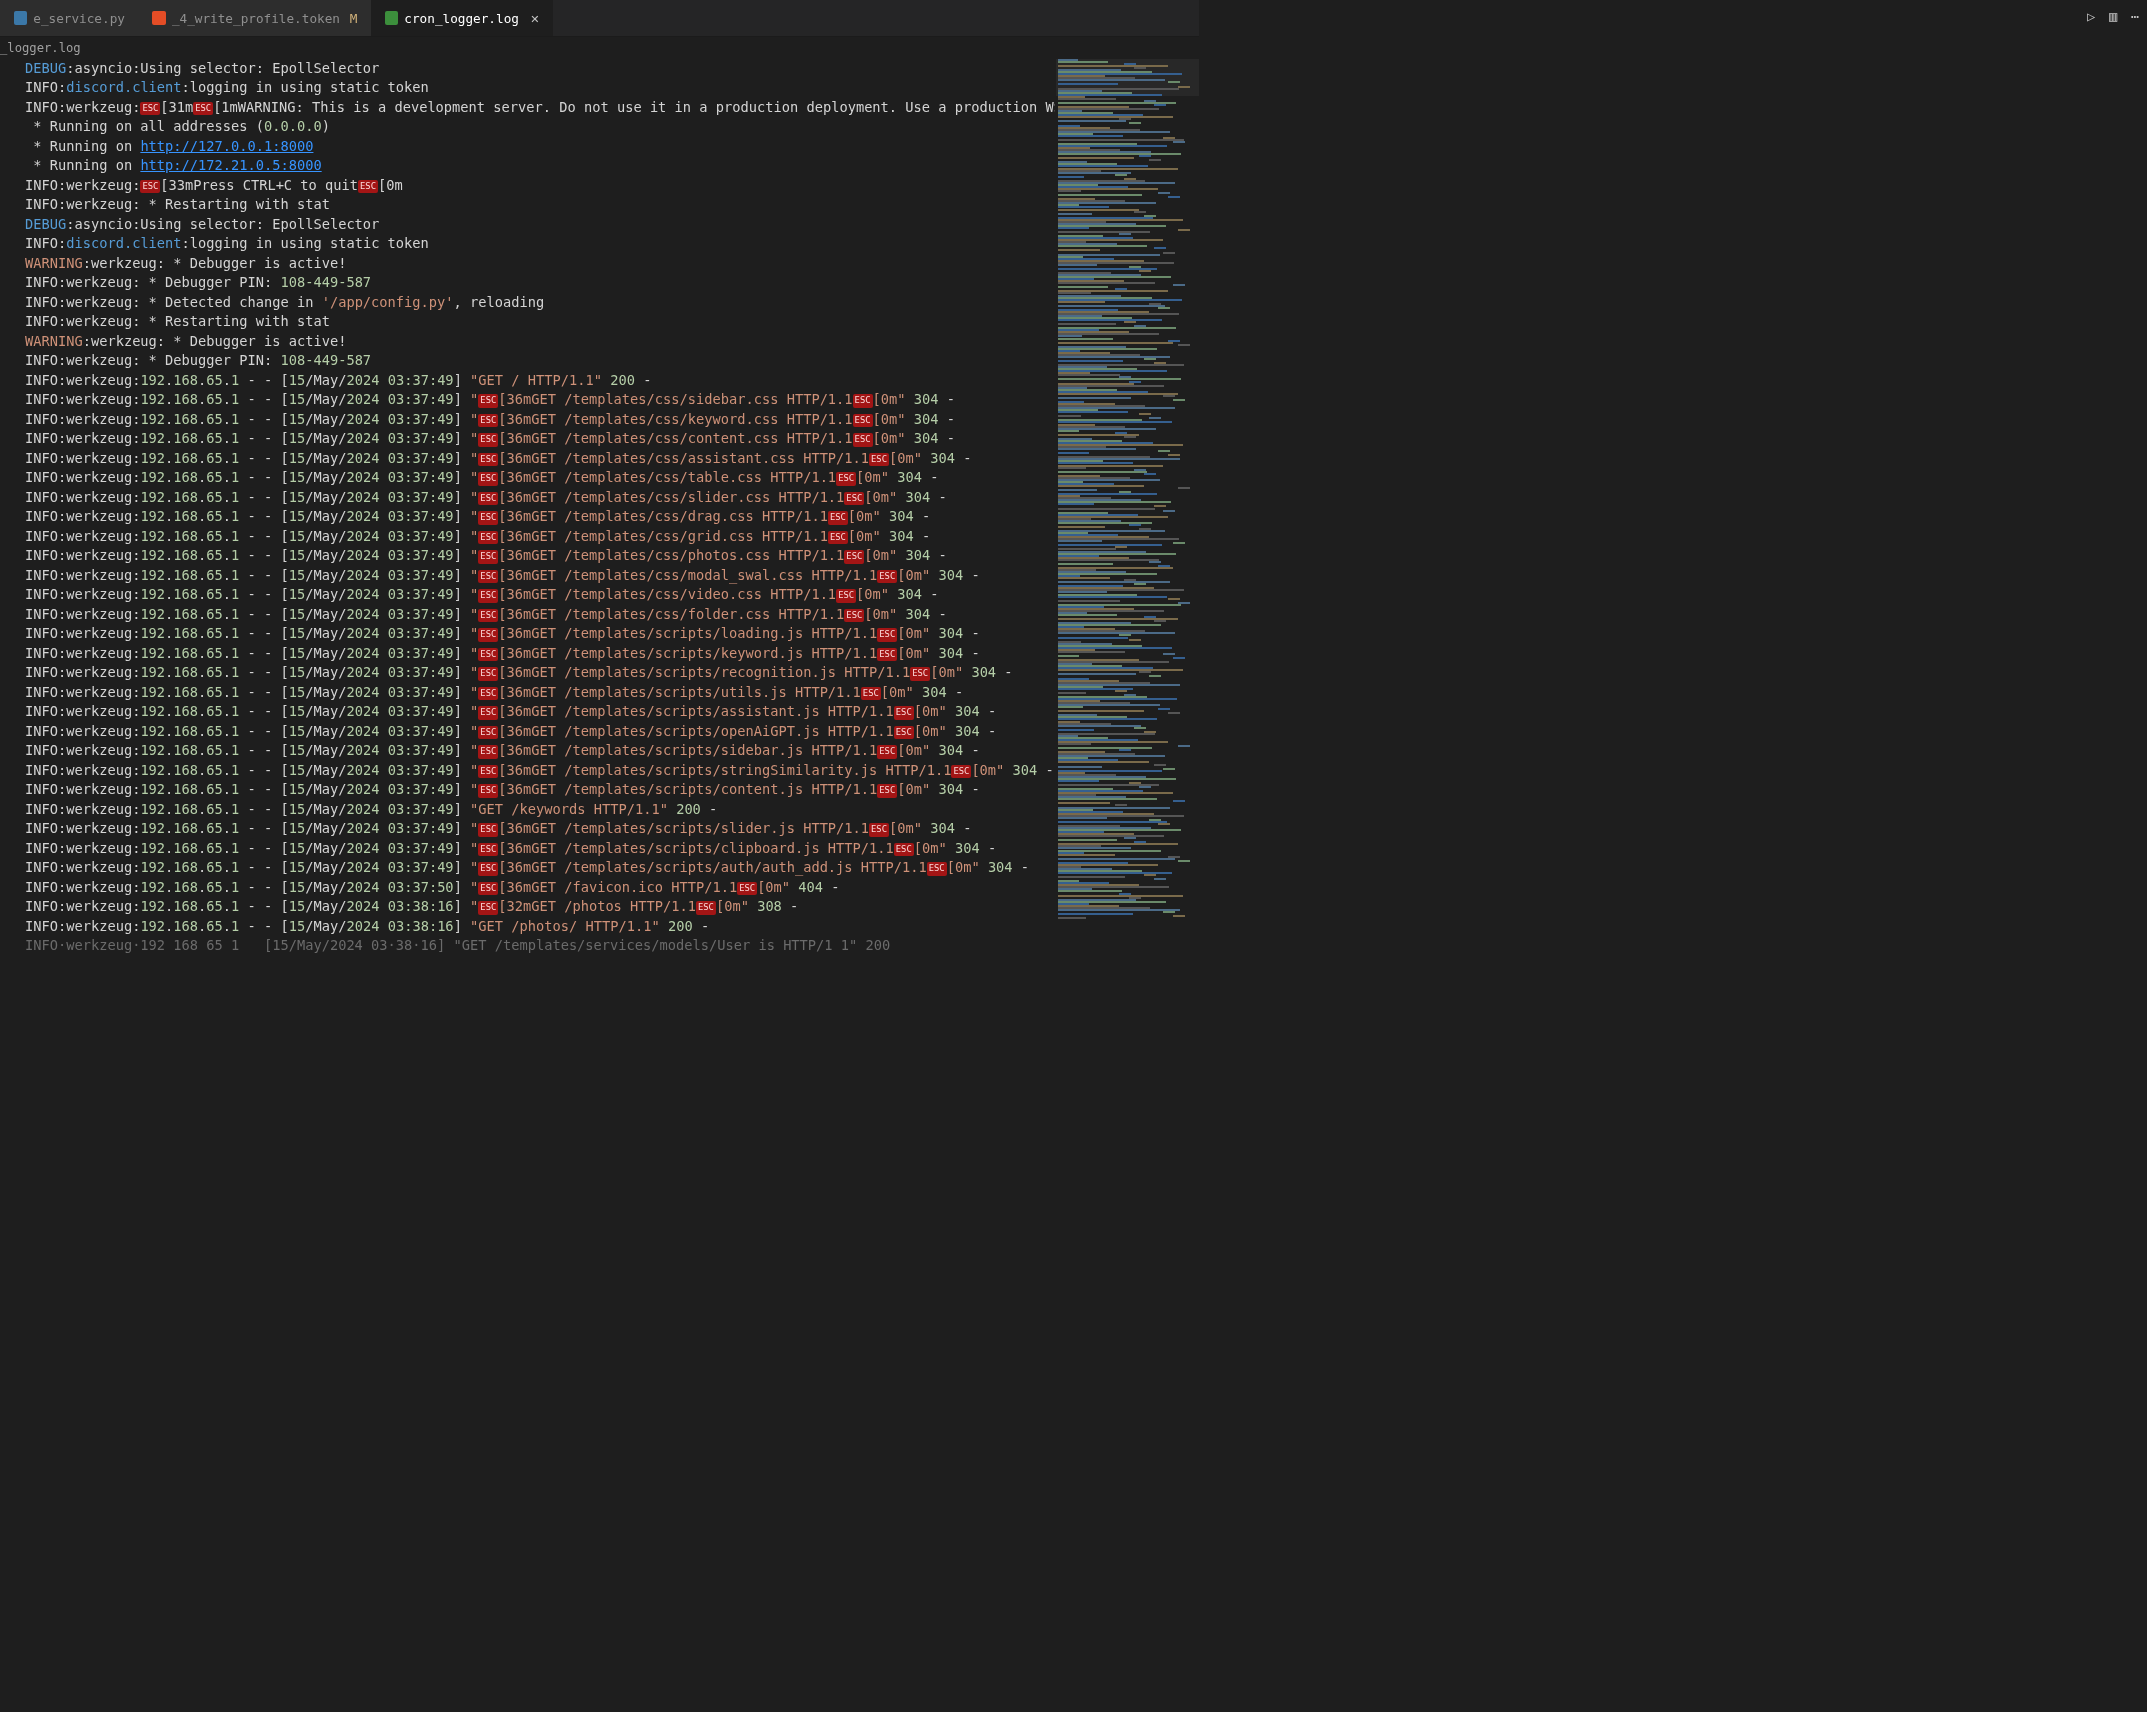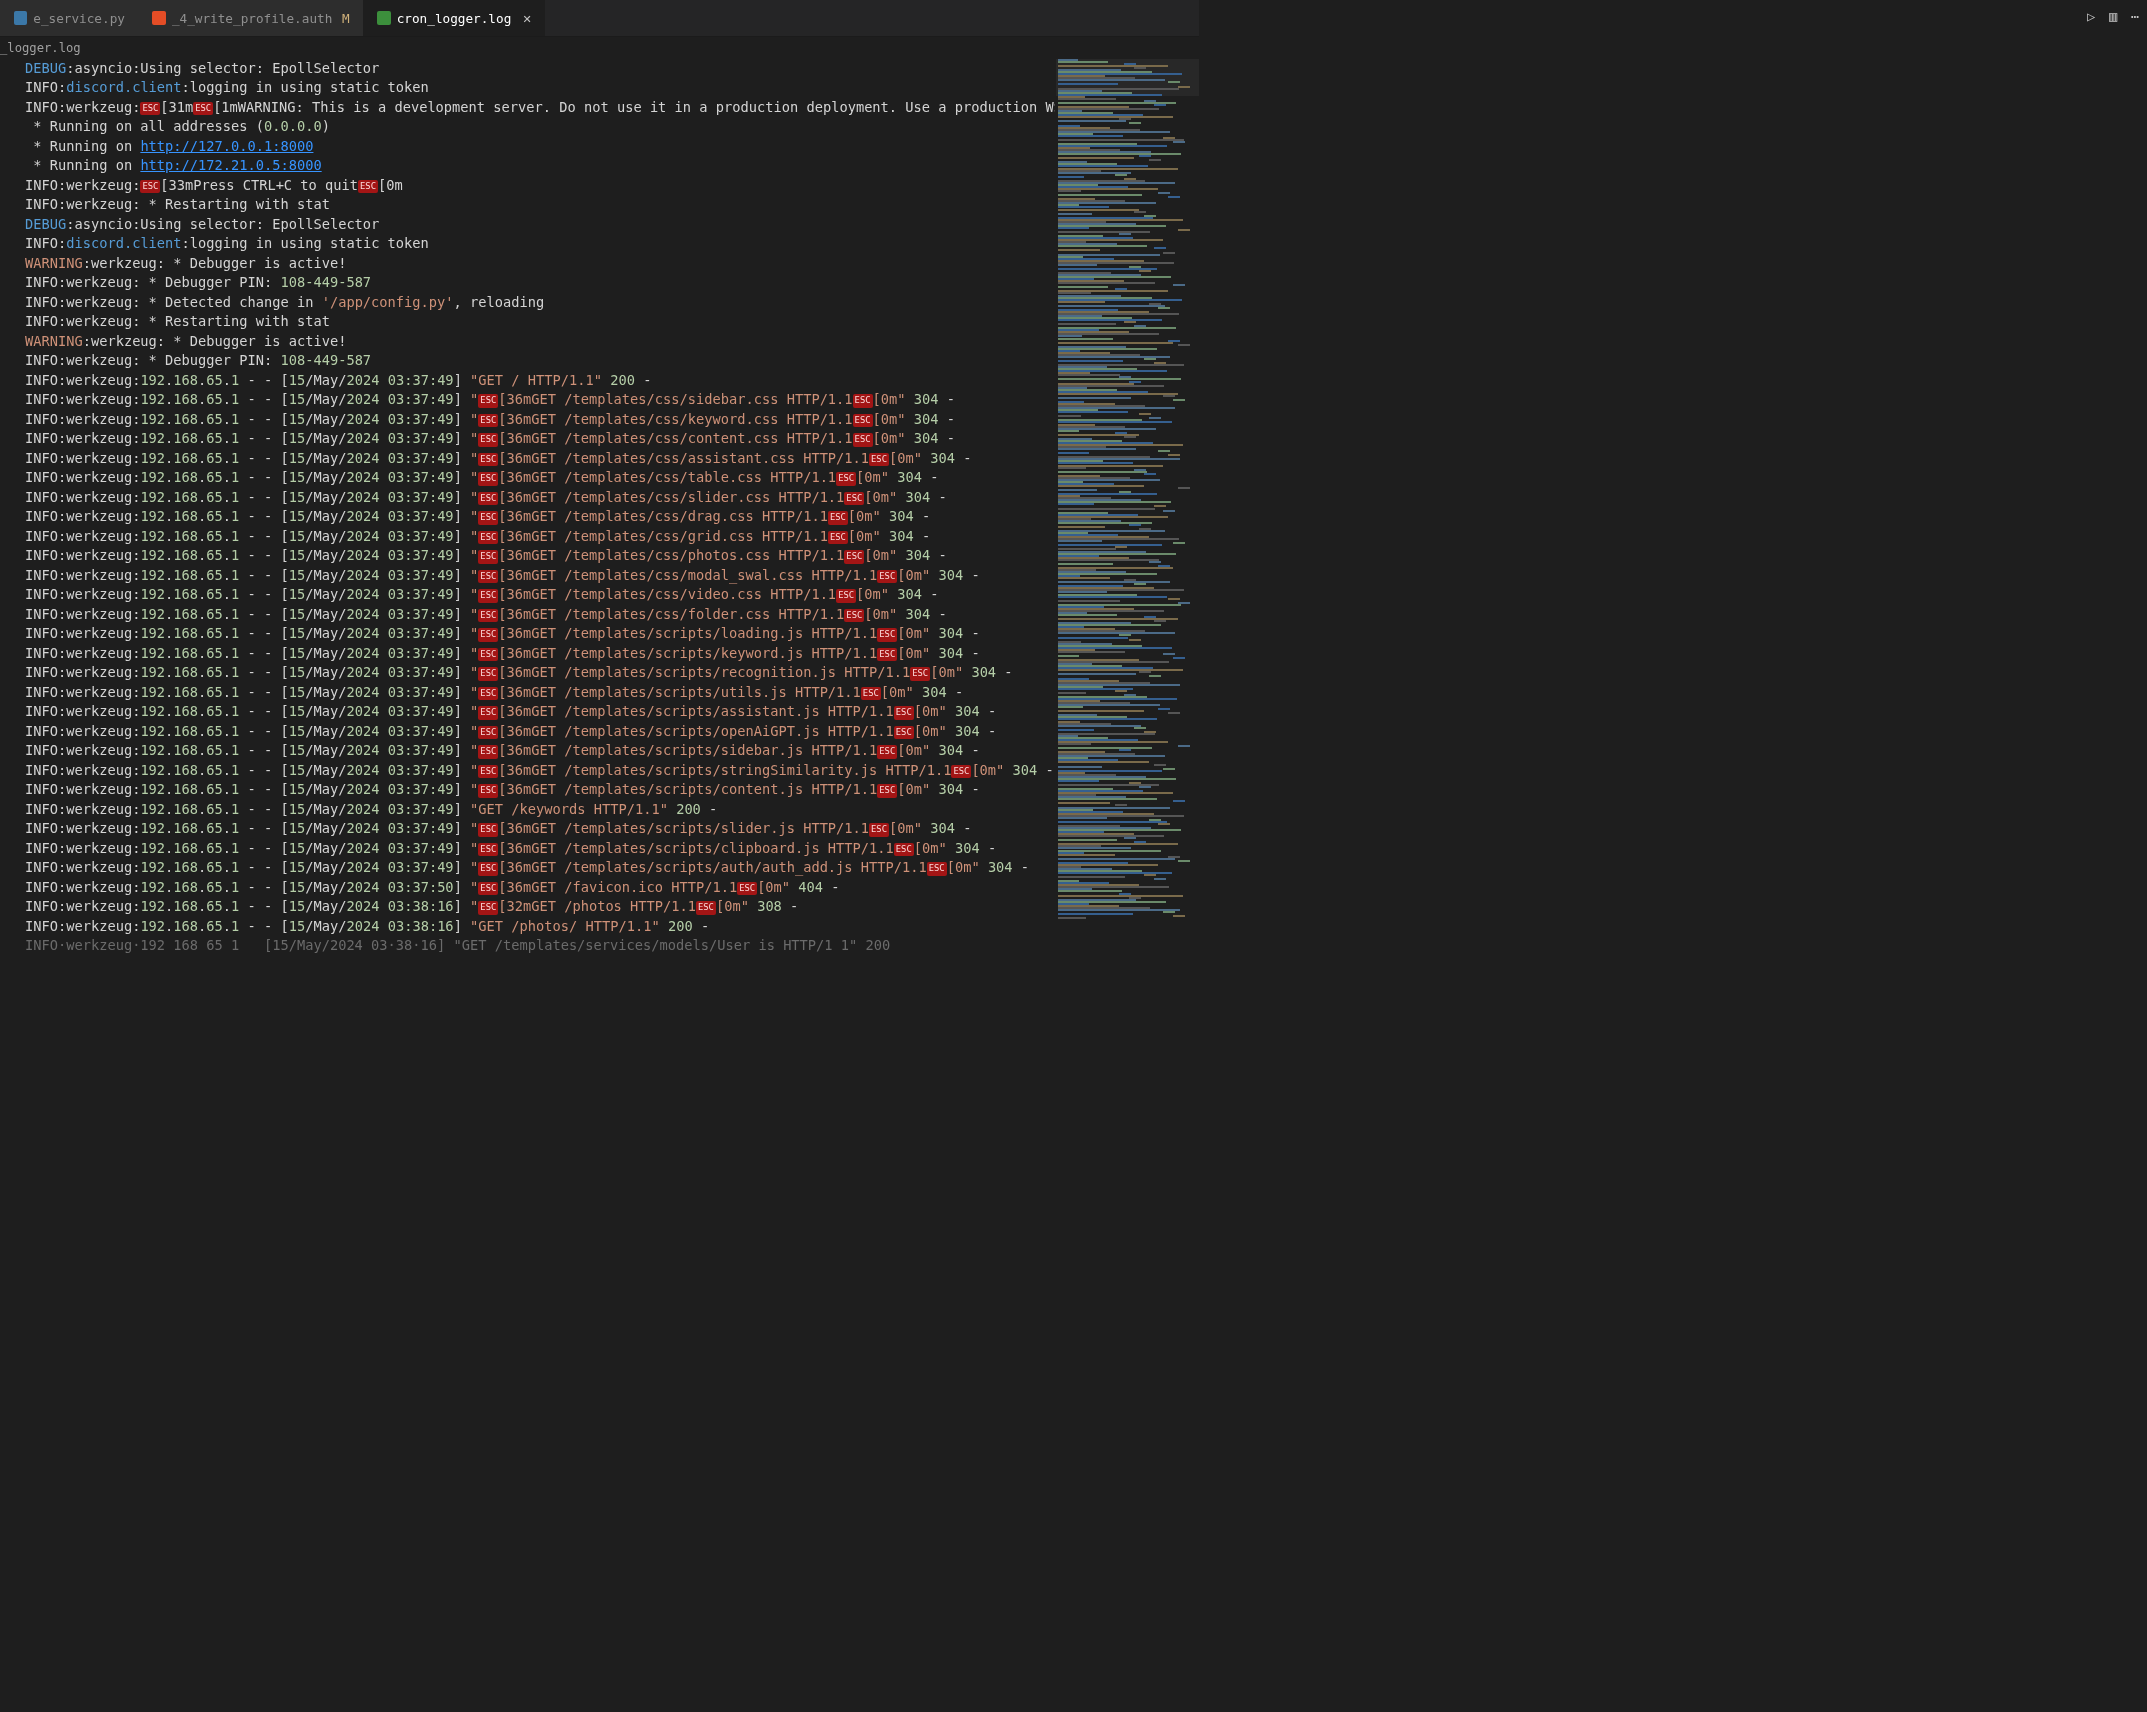--- a/index.html
+++ b/index.html
@@ -110,21 +110,21 @@
 </head>
 <body>
 
 <div class="tabs">
   <div class="tab inactive">
     <span class="file-icon py-icon"></span>
     <span>e_service.py</span>
   </div>
   <div class="tab inactive">
     <span class="file-icon html-icon"></span>
-    <span>_4_write_profile.auth</span>
+    <span>_4_write_profile.token</span>
     <span class="modified">M</span>
   </div>
   <div class="tab active">
     <span class="file-icon log-icon"></span>
     <span>cron_logger.log</span>
     <span class="close">✕</span>
   </div>
   <div class="title-actions">
     <span>▷</span>
     <span>▥</span>

